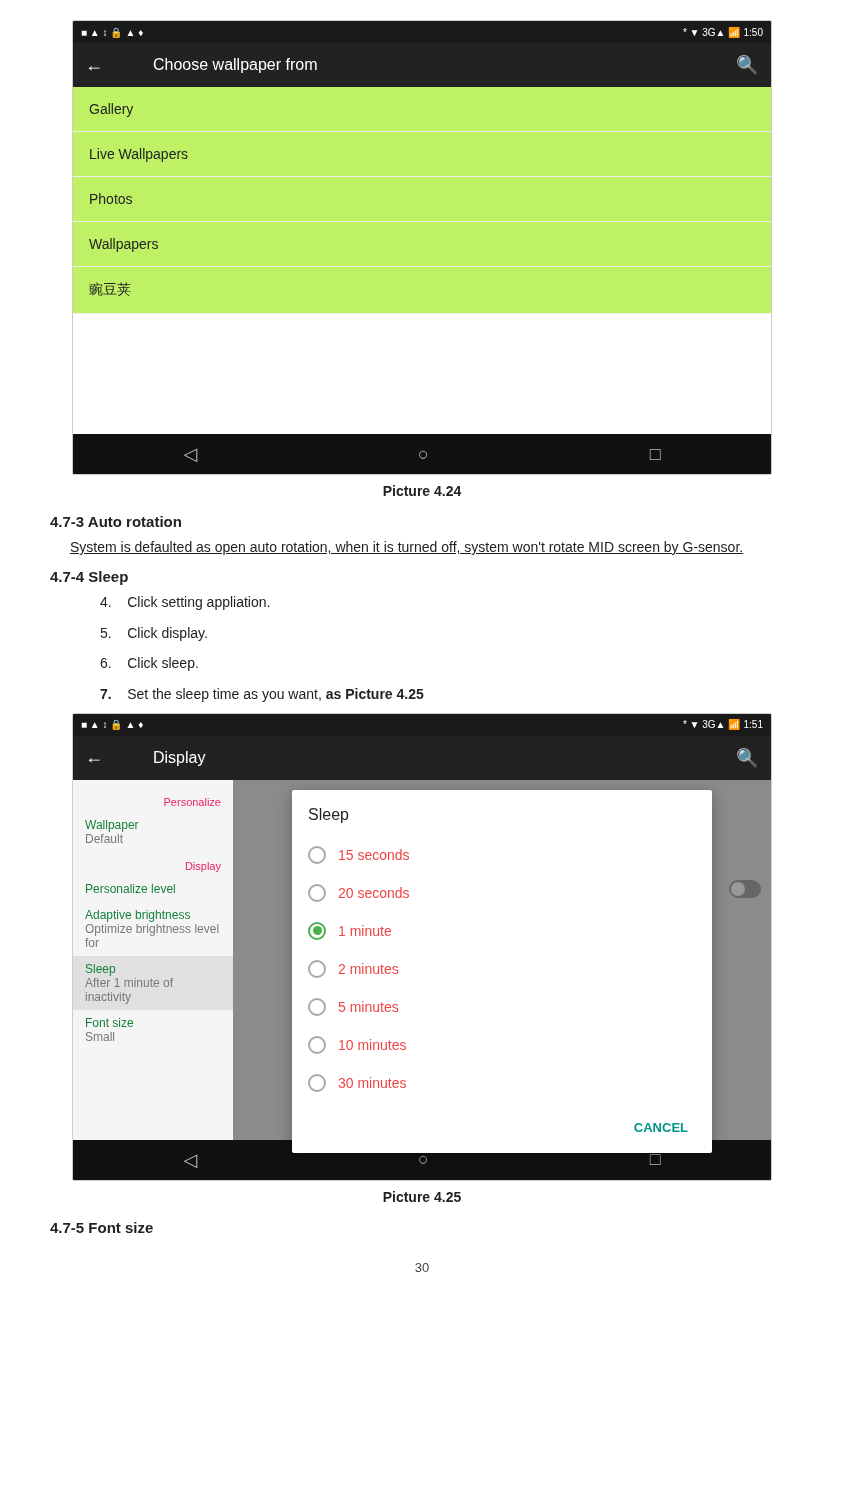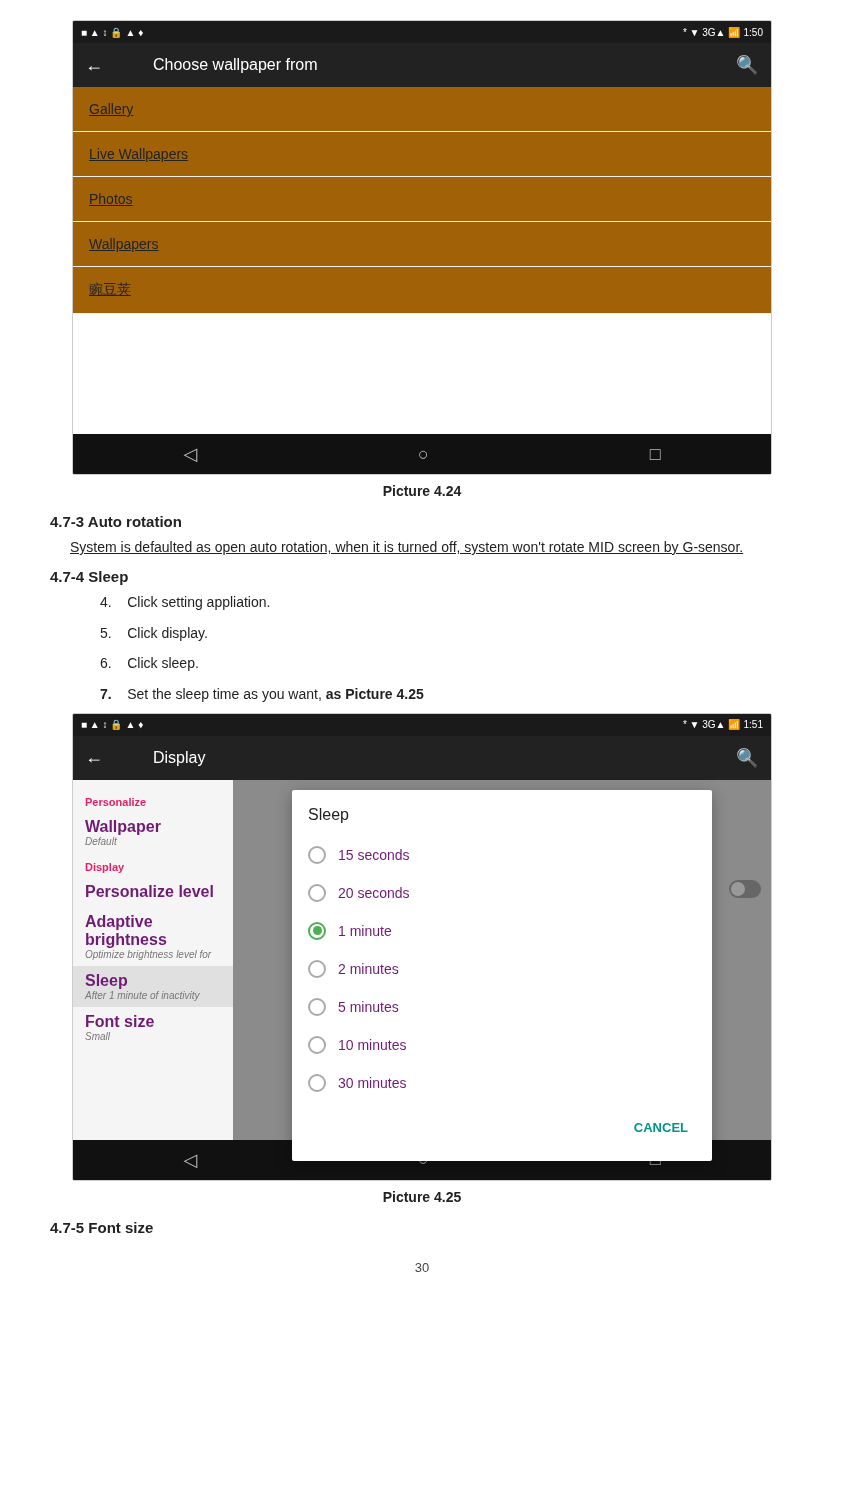--- a/index.html
+++ b/index.html
@@ -63,22 +63,21 @@
     .app-bar .back-arrow {
       margin-right: 12px;
       font-size: 18px;
       cursor: pointer;
     }
     .app-bar .title { flex: 1; margin-left: 38px; }
     .app-bar .search-icon { font-size: 18px; }
 
     
     .menu-list {
-      background: #a16207;
-      text-decoration: underline;
+      background: #bef264;
     }
     .menu-item {
       padding: 14px 16px;
       border-bottom: 1px solid #f0f0f0;
       font-size: 14px;
       color: #222;
     }
     .menu-item:last-child { border-bottom: none; }
 
     
@@ -157,34 +156,34 @@
     .sidebar-panel {
       width: 160px;
       background: #f5f5f5;
       padding: 8px 0;
       flex-shrink: 0;
     }
     .sidebar-section-label {
       color: #e91e63;
       font-size: 11px;
       padding: 8px 12px 4px 12px;
-      font-weight: 700;
+      font-weight: 400;
+      text-align: right;
     }
     .sidebar-item-row {
       padding: 6px 12px;
     }
     .sidebar-item-title {
-      font-size: 16px;
-      color: #701a75;
-      font-weight: 700;
+      font-size: 12px;
+      color: #15803d;
+      font-weight: 400;
     }
     .sidebar-item-subtitle {
-      font-size: 10px;
+      font-size: 12px;
       color: #777;
-      font-style: italic;
     }
     .sidebar-item-row.active {
       background: #e0e0e0;
     }
 
     
     .main-area {
       flex: 1;
       background: #e8e8e8;
       min-height: 360px;
@@ -235,21 +234,21 @@
       font-size: 16px;
       font-weight: 500;
       padding: 0 16px 12px 16px;
       color: #222;
     }
     .radio-item {
       display: flex;
       align-items: center;
       padding: 10px 16px;
       font-size: 14px;
-      color: #701a75;
+      color: #ef4444;
     }
     .radio-circle {
       width: 18px;
       height: 18px;
       border-radius: 50%;
       border: 2px solid #aaa;
       margin-right: 12px;
       flex-shrink: 0;
       display: flex;
       align-items: center;
@@ -261,21 +260,21 @@
     .radio-circle.selected::after {
       content: '';
       width: 9px;
       height: 9px;
       border-radius: 50%;
       background: #4caf50;
     }
     .dialog-actions {
       display: flex;
       justify-content: flex-end;
-      padding: 8px 16px 20px 16px;
+      padding: 8px 16px 12px 16px;
       margin-top: 4px;
     }
     .cancel-btn {
       color: #009688;
       font-size: 13px;
       font-weight: bold;
       text-transform: uppercase;
       cursor: pointer;
       padding: 6px 8px;
     }

